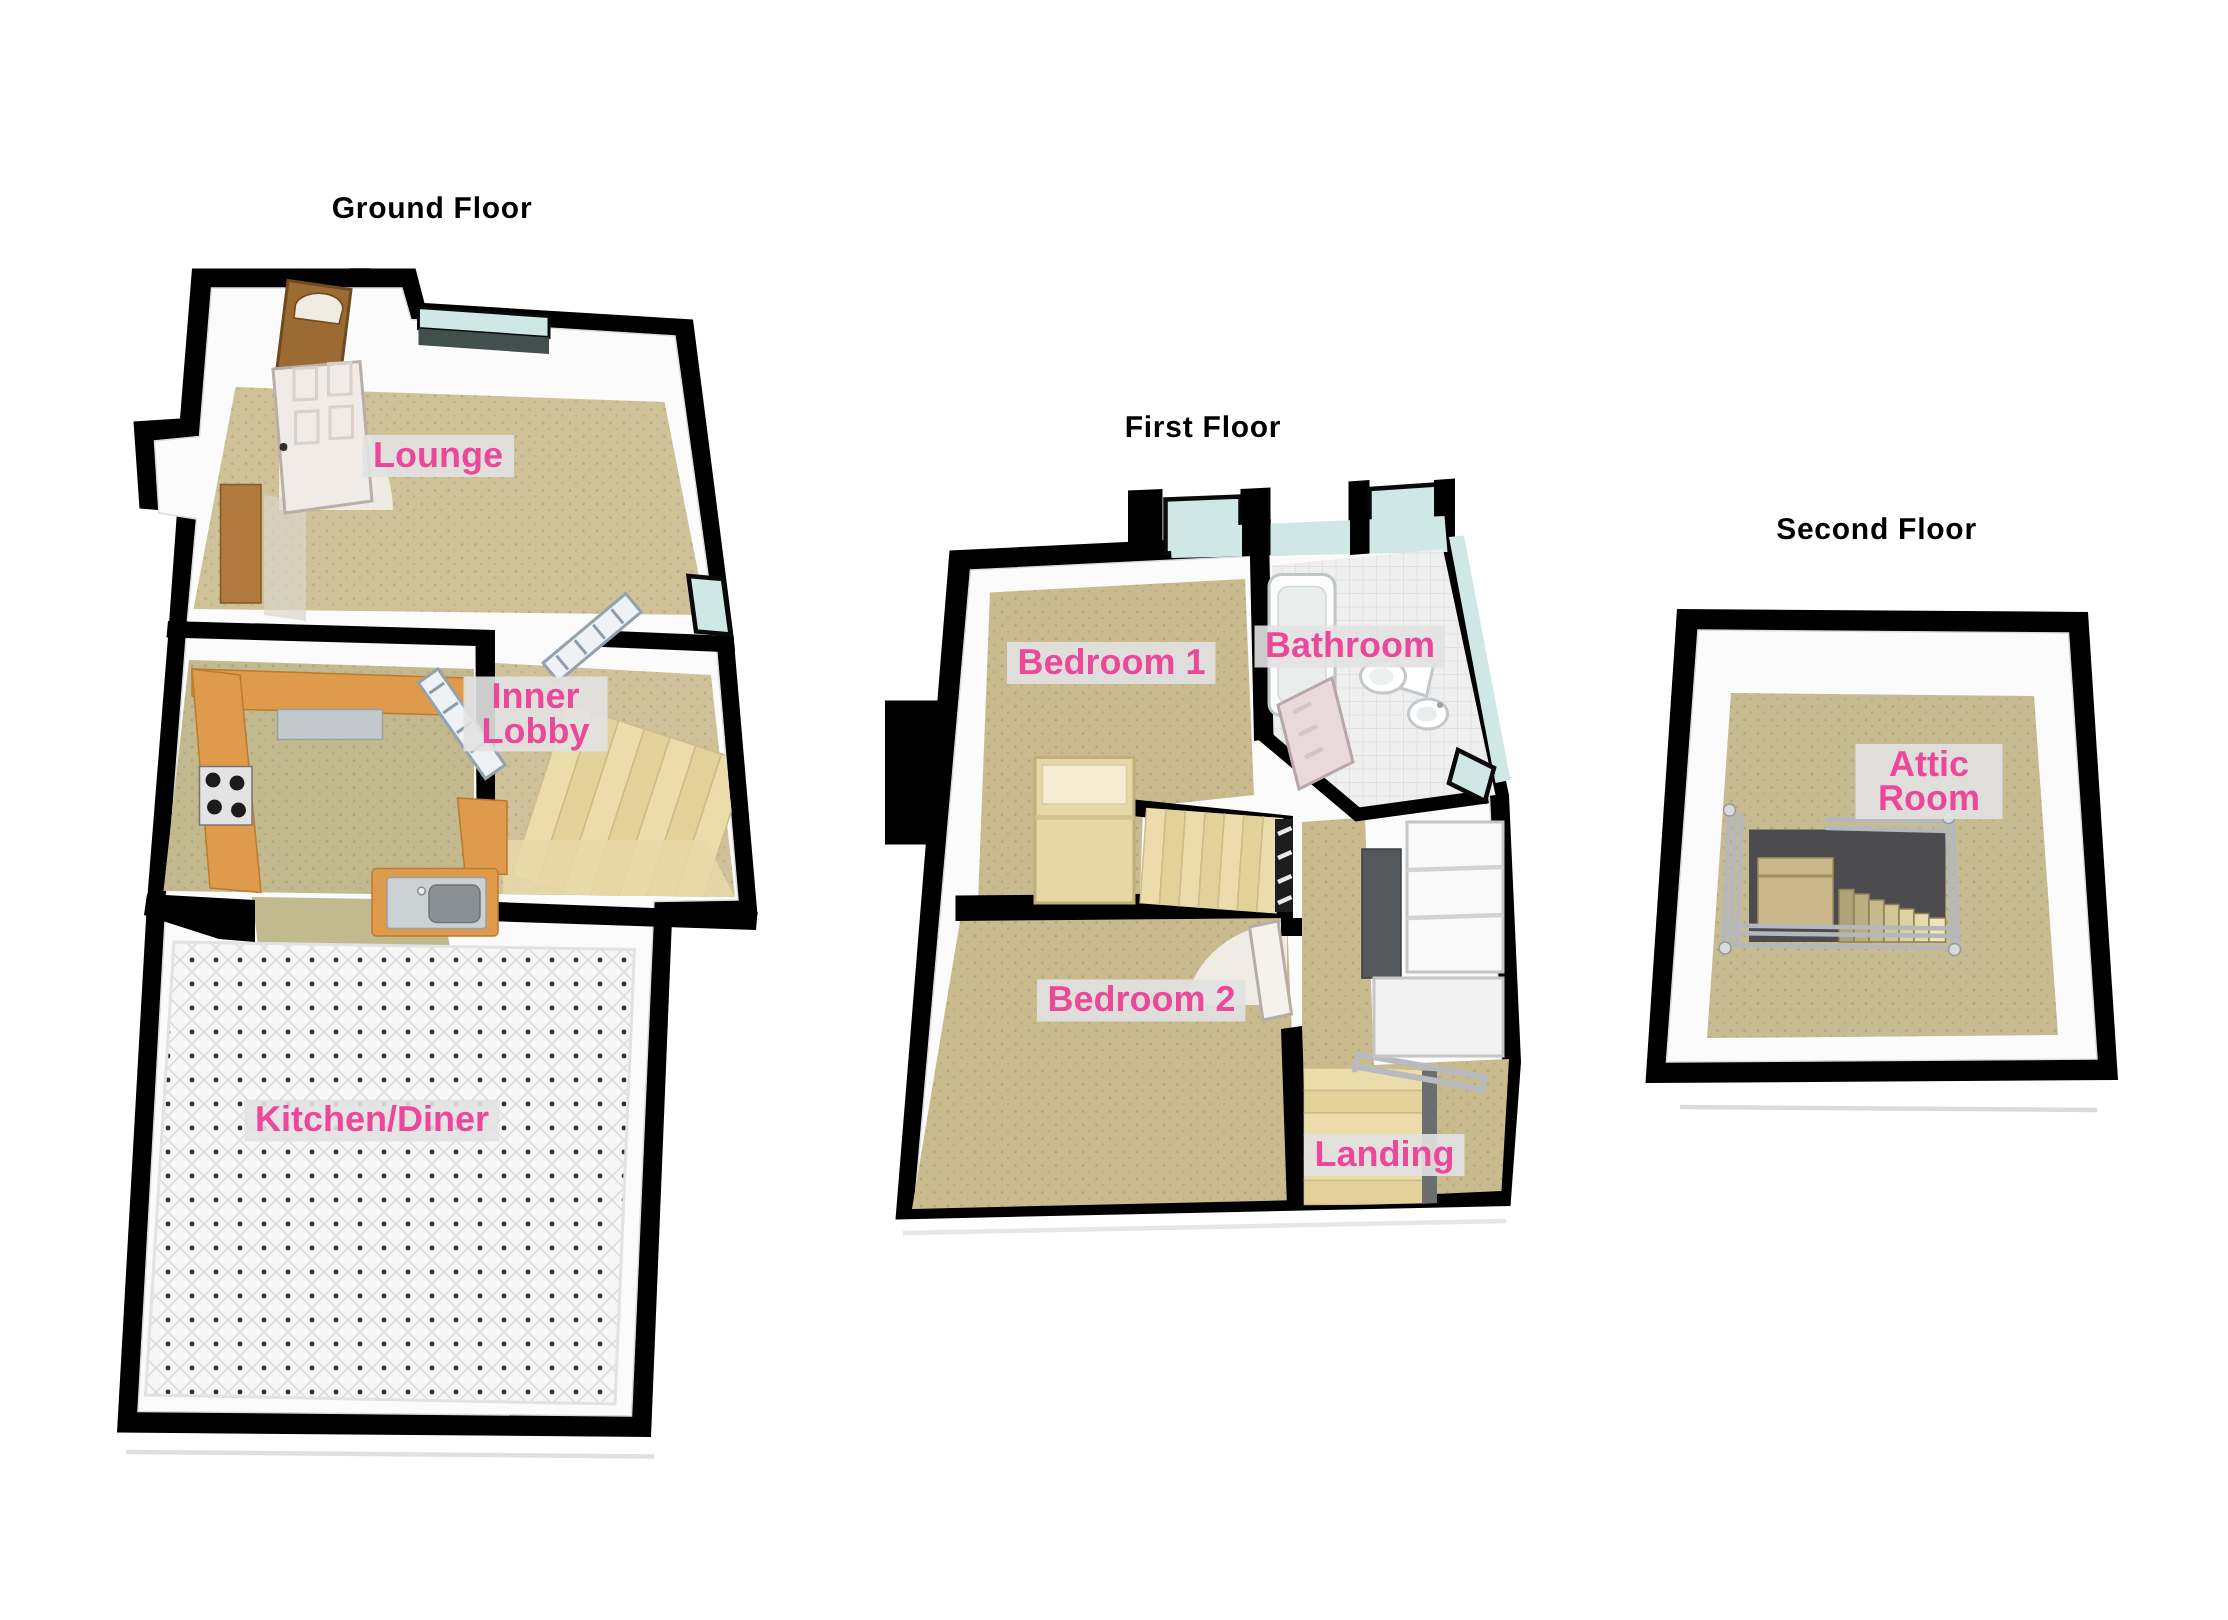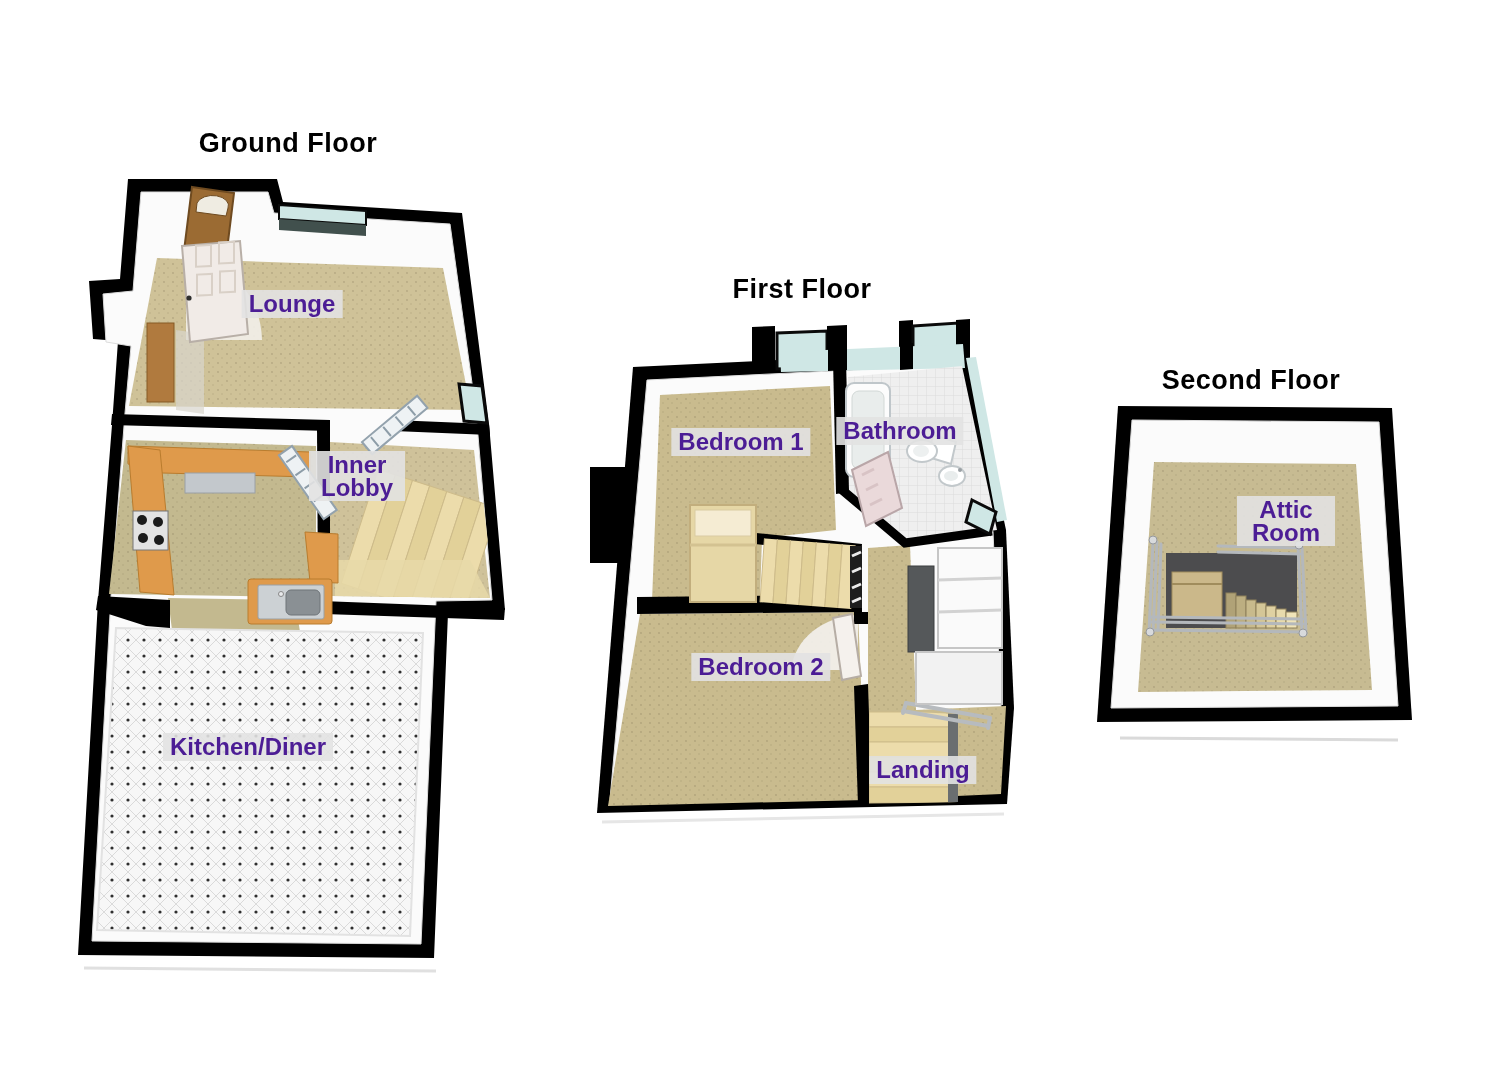--- a/index.html
+++ b/index.html
@@ -1,22 +1,22 @@
 <!DOCTYPE html>
 <html><head>
 <meta charset="utf-8">
 <style>
   html,body{margin:0;padding:0;background:#ffffff;}
   #canvas{position:relative;width:1485px;height:1080px;background:#ffffff;overflow:hidden;
           font-family:"Liberation Sans", sans-serif;}
   #plan-svg{position:absolute;left:0;top:0;}
-  .floor-title{position:absolute;transform:translateX(-50%);font-size:27px;font-weight:bold;
+  .floor-title{position:absolute;transform:translateX(-50%);font-size:20px;font-weight:bold;
                color:#000;white-space:nowrap;letter-spacing:.5px;}
   .room-label{position:absolute;transform:translateX(-50%);font-size:24px;font-weight:bold;
-              color:#4c1d95;background:rgba(226,226,226,0.90);padding:1px 7px;line-height:26px;
+              color:#ec4899;background:rgba(226,226,226,0.90);padding:1px 7px;line-height:26px;
               white-space:nowrap;text-align:center;}
   .room-label.wrap{white-space:normal;line-height:23px;padding:2px 4px;}
 </style>
 </head>
 <body>
 
 <div id="canvas">
 
 <svg id="plan-svg" width="1485" height="1080" viewBox="0 0 1485 1080">
   <defs>
@@ -299,21 +299,21 @@
       <circle cx="1150" cy="632" r="4"></circle>
           <circle cx="1303" cy="633" r="4"></circle>
     </g>
 
     <line x1="1120" y1="738" x2="1398" y2="740" stroke="#dadada" stroke-width="3"></line>
   </g>
 </svg>
 
   <div class="floor-title" style="left:288px;top:128px;">Ground Floor</div>
   <div class="floor-title" style="left:802px;top:274px;">First Floor</div>
-  <div class="floor-title" style="left:1251px;top:365px;">Second Floor</div>
+  <div class="floor-title" style="left:1251px;top:342px;">Second Floor</div>
 
   <div class="room-label" style="left:292px;top:290px;">Lounge</div>
   <div class="room-label wrap" style="left:357px;top:451px;width:88px;">Inner Lobby</div>
   <div class="room-label" style="left:248px;top:685px;margin-top:48px;">Kitchen/Diner</div>
 
   <div class="room-label" style="left:741px;top:428px;">Bedroom 1</div>
   <div class="room-label" style="left:900px;top:417px;">Bathroom</div>
   <div class="room-label" style="left:745px;top:653px;margin-left:16px;">Bedroom 2</div>
   <div class="room-label" style="left:923px;top:756px;text-align:center;">Landing</div>
 

